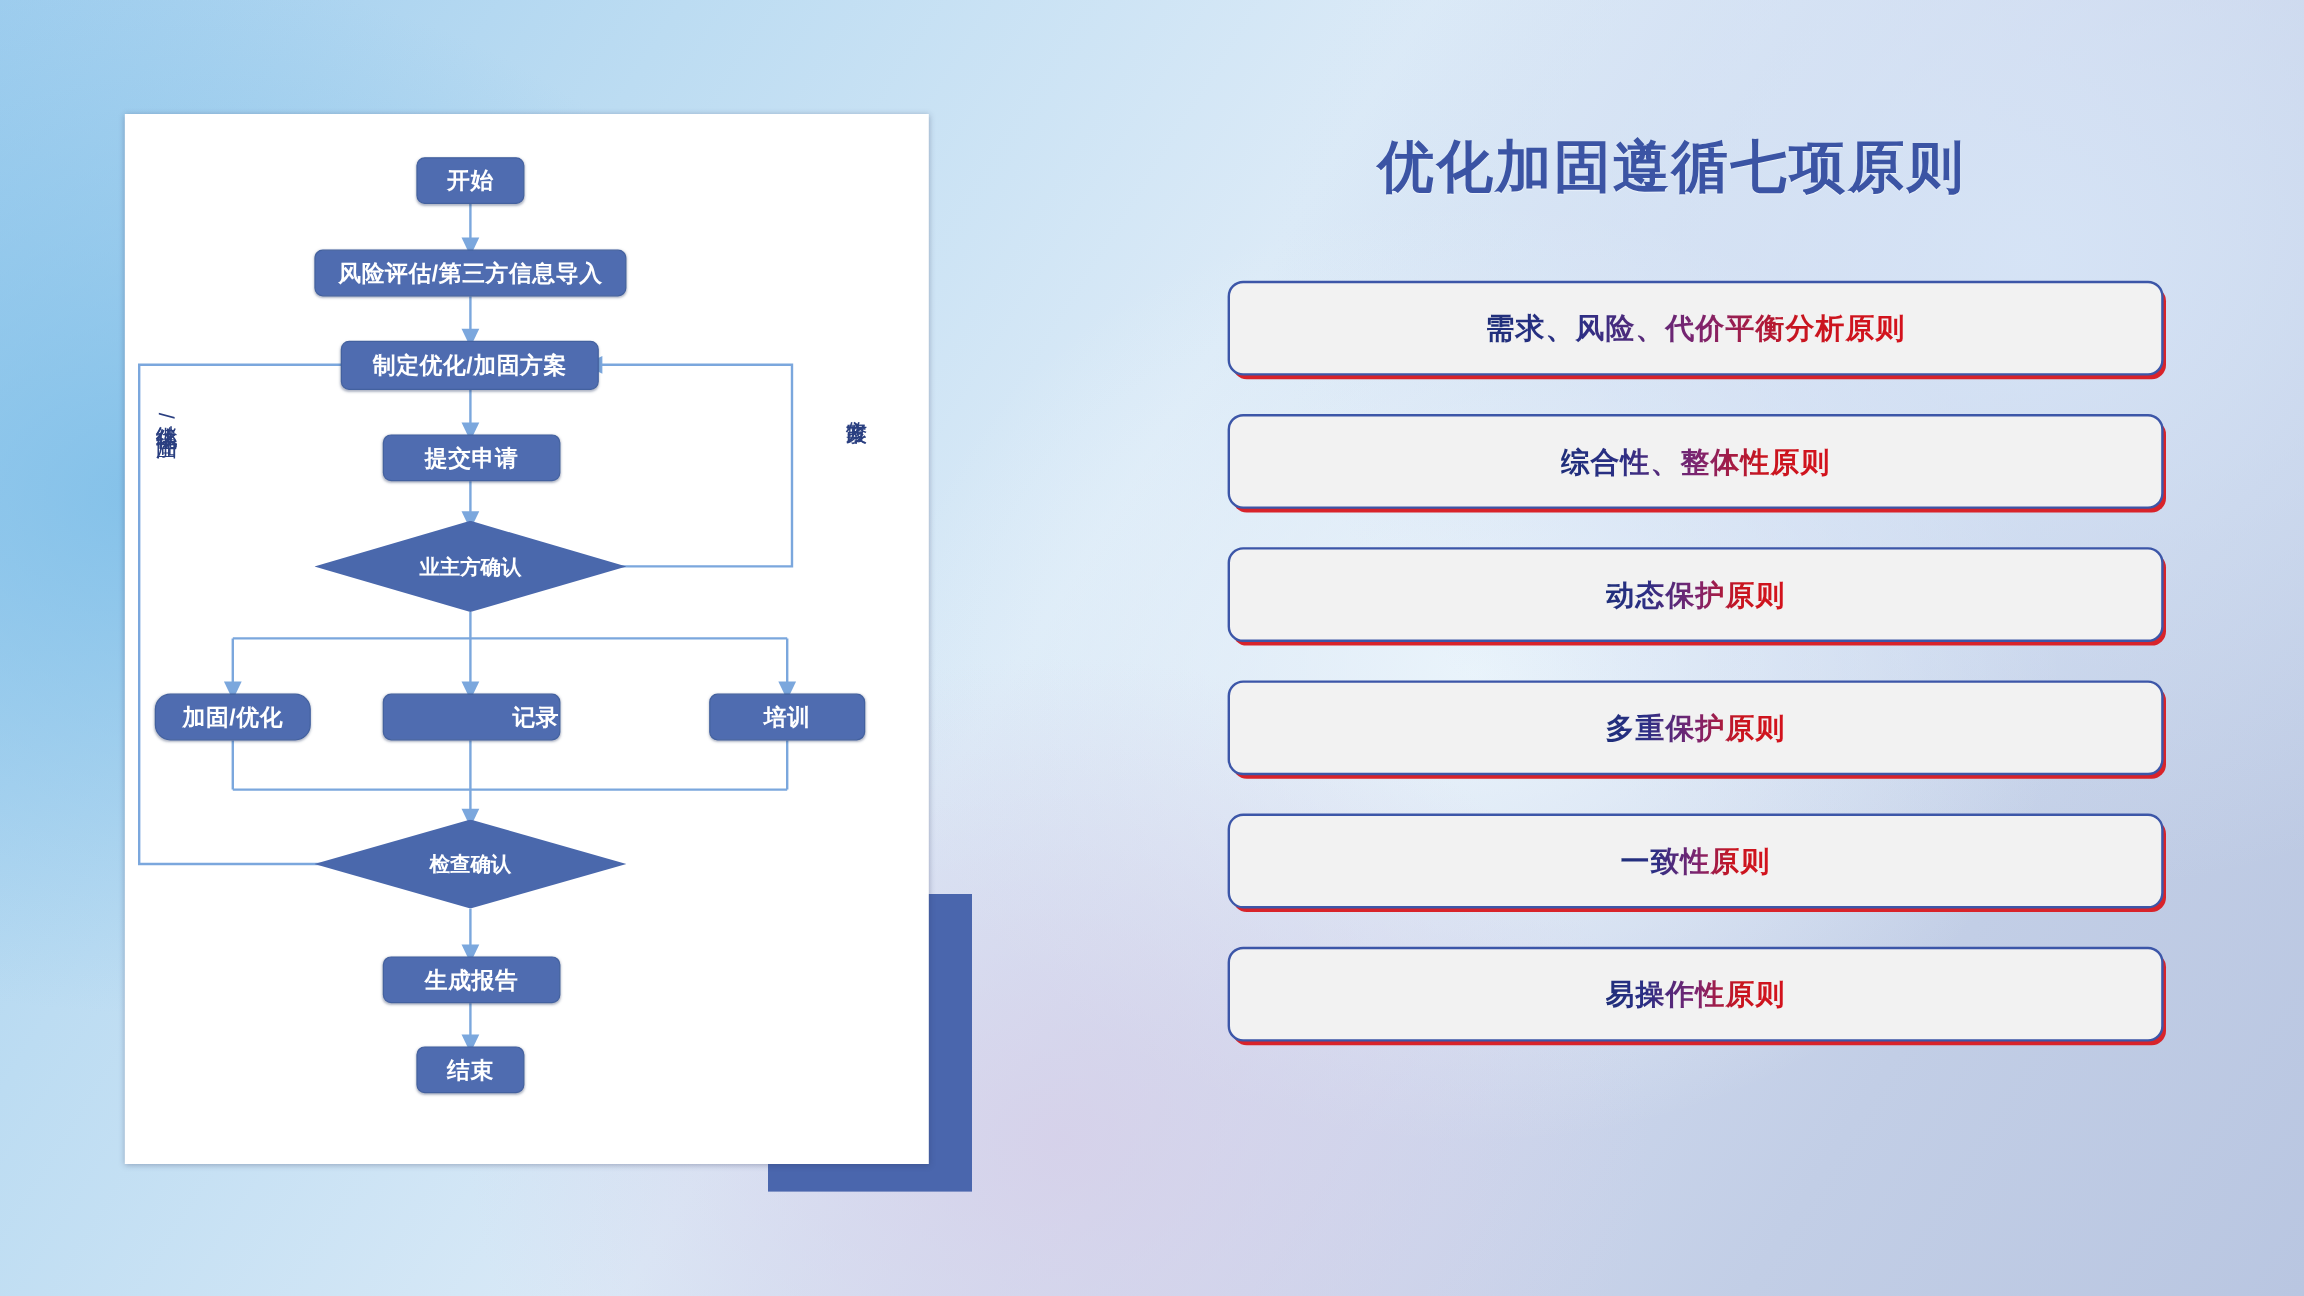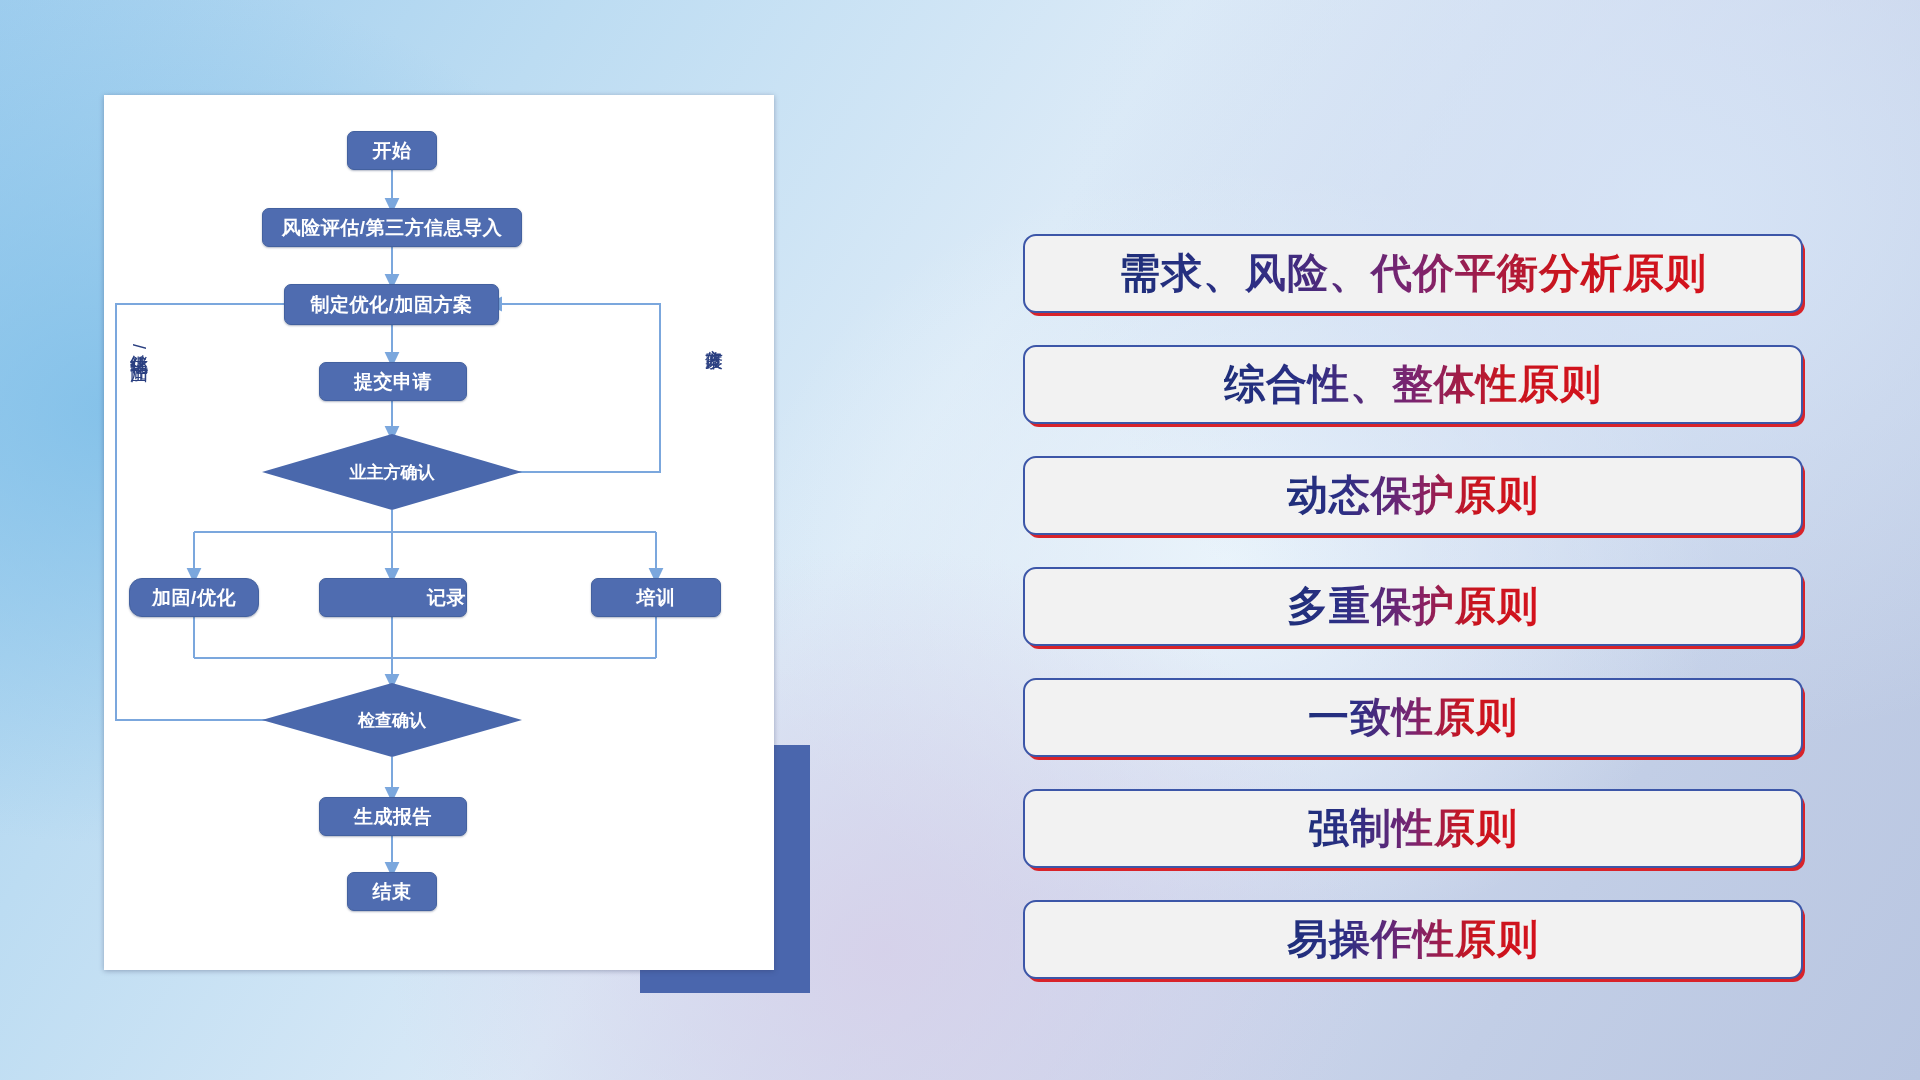--- a/index.html
+++ b/index.html
@@ -85,21 +85,21 @@
     position: relative;
     height: 79px;
     margin-bottom: 32px;
     background: #f2f2f2;
     border-radius: 13px;
     border: 2px solid #3c56a8;
     box-shadow: 3px 4px 0 -1px #d8232a;
     display: flex; align-items: center; justify-content: center;
   }
   .pill-text {
-    font-size: 41px;
+    font-size: 24px;
     font-weight: bold;
     letter-spacing: 1px;
     white-space: nowrap;
     background: linear-gradient(90deg, #1f2f7a 0%, #2b2f85 22%, #7b2470 50%, #c8151f 74%, #d4121c 100%);
     -webkit-background-clip: text;
     background-clip: text;
     color: transparent;
     -webkit-text-fill-color: transparent;
   }
 </style>
@@ -202,40 +202,38 @@
         <span>结束</span>
       </div>
 
       <div class="vlabel" style="left:25px; top:245px;">继续优化/加固</div>
 
       <div class="vlabel" style="left:600px; top:240px;">方案修改</div>
 
     </div>
   </div>
 
+  <div id="right-title">优化加固遵循七项原则</div>
 
   <div id="pill-list">
 
     <div class="pill">
       <span class="pill-text">需求、风险、代价平衡分析原则</span>
     </div>
     <div class="pill">
       <span class="pill-text">综合性、整体性原则</span>
     </div>
     <div class="pill">
       <span class="pill-text">动态保护原则</span>
     </div>
     <div class="pill">
       <span class="pill-text">多重保护原则</span>
     </div>
     <div class="pill">
       <span class="pill-text">一致性原则</span>
     </div>
     <div class="pill">
-      <span class="pill-text">强制性原则</span>
-    </div>
-    <div class="pill">
       <span class="pill-text">易操作性原则</span>
     </div>
 
   </div>
 
 </div>
 
 </body></html>

